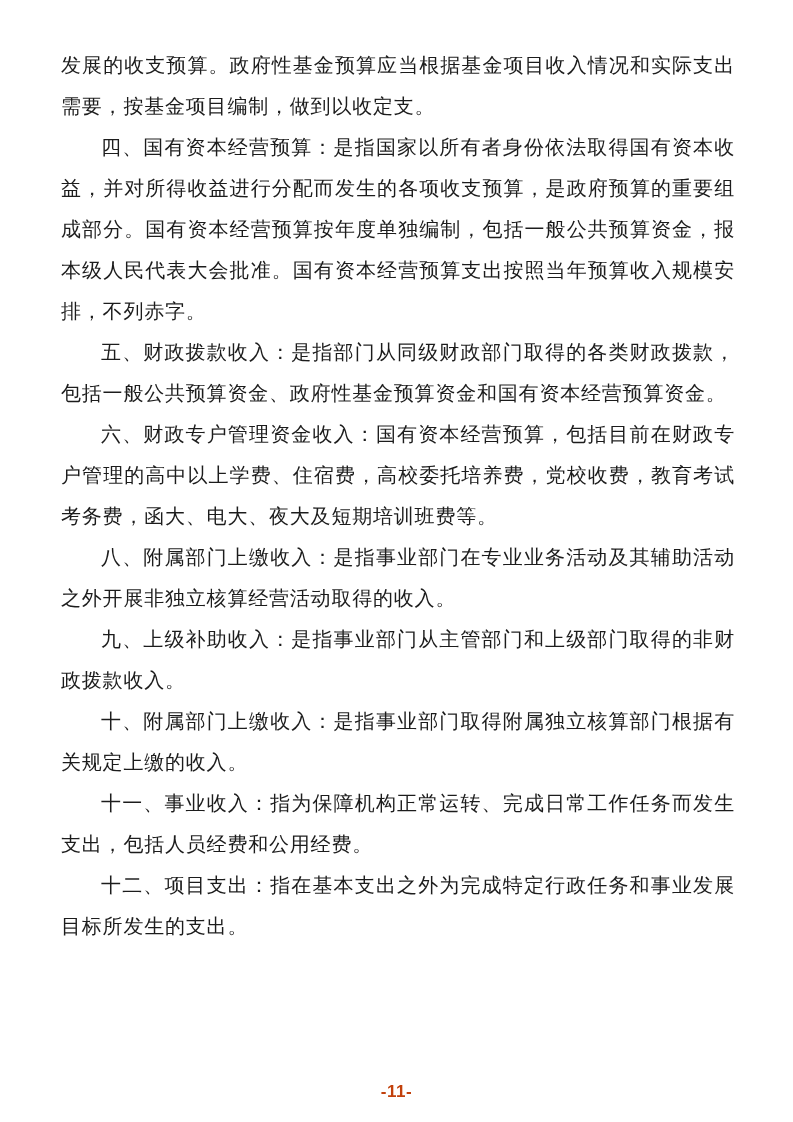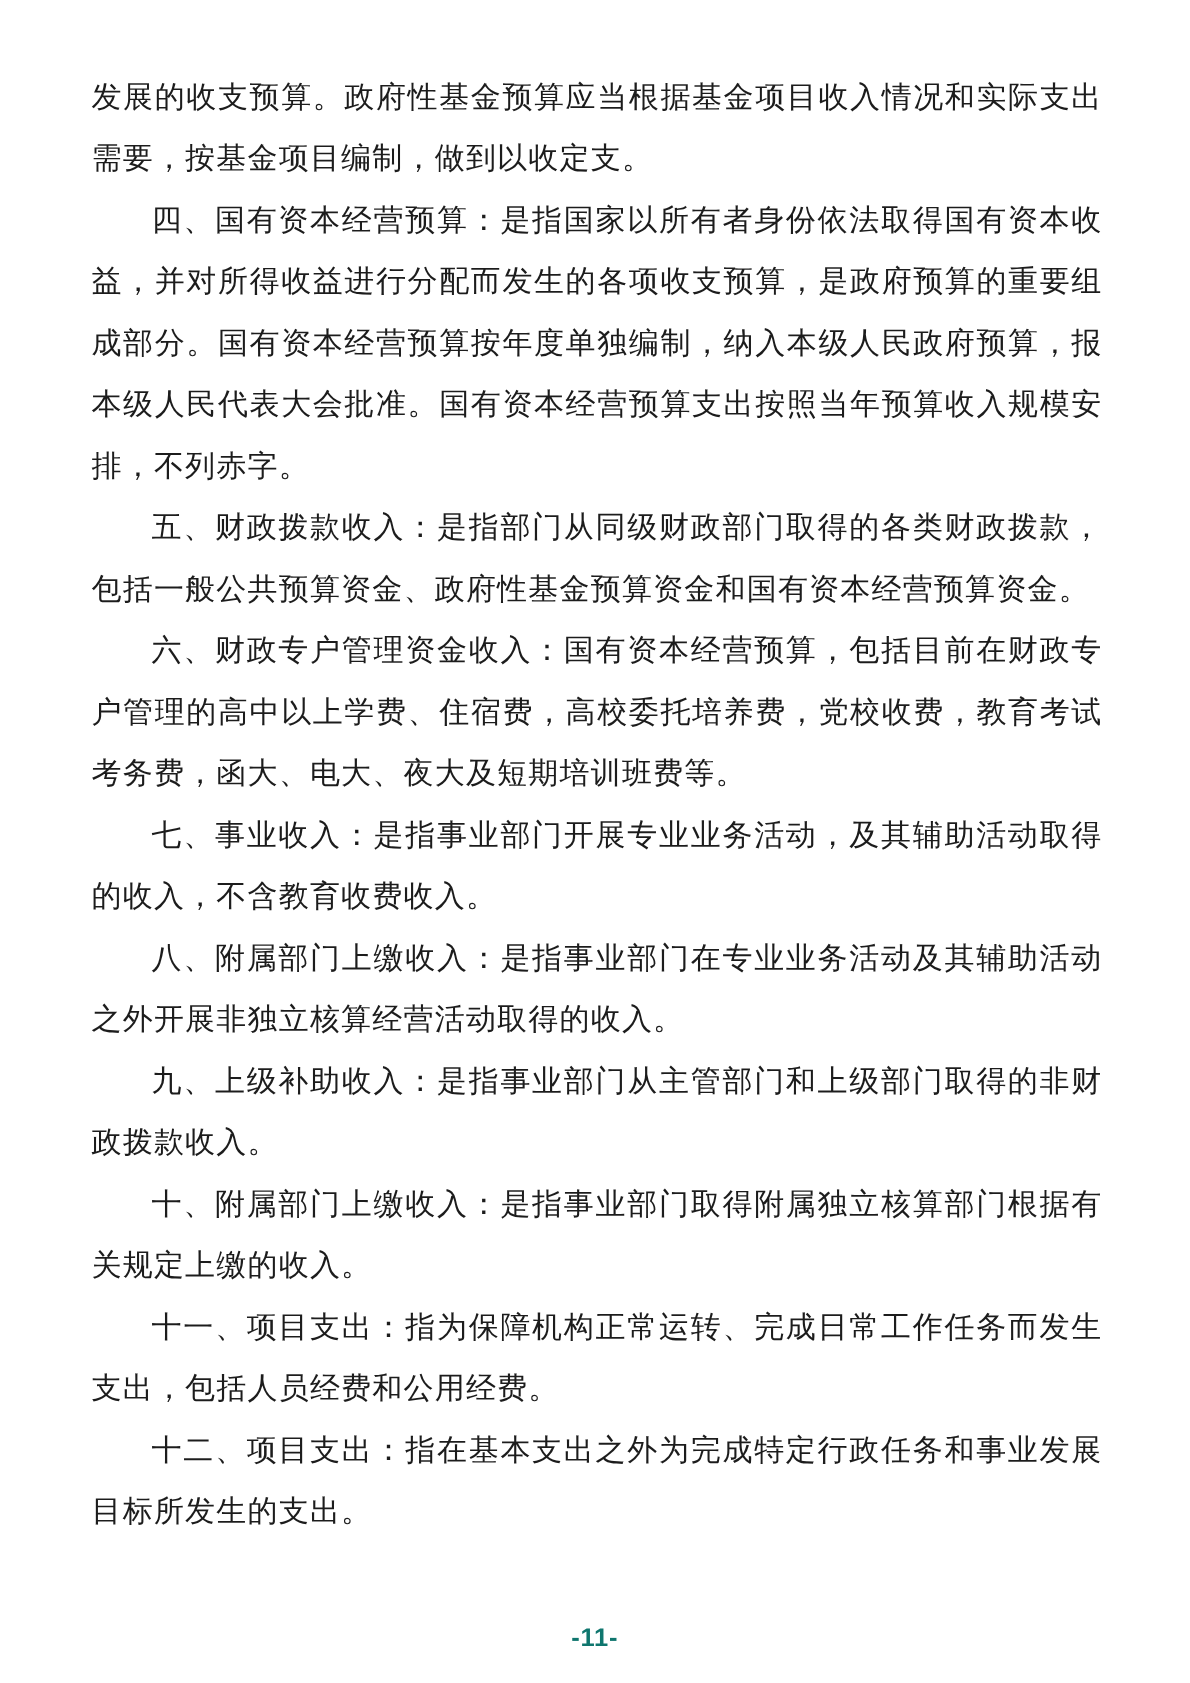--- a/index.html
+++ b/index.html
@@ -41,33 +41,32 @@
   .footer {
     position: absolute;
     left: 0;
     right: 0;
     top: 1082px;
     text-align: center;
     font-family: "Liberation Sans", sans-serif;
     font-weight: bold;
     font-size: 17px;
     letter-spacing: 0.5px;
-    color: #0f766e;
+    color: #c2410c;
   }
 </style>
 </head>
 <body>
 
 <div class="page">
   <div class="content">
     <p class="continuation">发展的收支预算。政府性基金预算应当根据基金项目收入情况和实际支出需要，按基金项目编制，做到以收定支。</p>
-    <p>四、国有资本经营预算：是指国家以所有者身份依法取得国有资本收益，并对所得收益进行分配而发生的各项收支预算，是政府预算的重要组成部分。国有资本经营预算按年度单独编制，纳入本级人民政府预算，报本级人民代表大会批准。国有资本经营预算支出按照当年预算收入规模安排，不列赤字。</p>
+    <p>四、国有资本经营预算：是指国家以所有者身份依法取得国有资本收益，并对所得收益进行分配而发生的各项收支预算，是政府预算的重要组成部分。国有资本经营预算按年度单独编制，包括一般公共预算资金，报本级人民代表大会批准。国有资本经营预算支出按照当年预算收入规模安排，不列赤字。</p>
     <p>五、财政拨款收入：是指部门从同级财政部门取得的各类财政拨款，包括一般公共预算资金、政府性基金预算资金和国有资本经营预算资金。</p>
     <p>六、财政专户管理资金收入：国有资本经营预算，包括目前在财政专户管理的高中以上学费、住宿费，高校委托培养费，党校收费，教育考试考务费，函大、电大、夜大及短期培训班费等。</p>
-    <p>七、事业收入：是指事业部门开展专业业务活动，及其辅助活动取得的收入，不含教育收费收入。</p>
     <p>八、附属部门上缴收入：是指事业部门在专业业务活动及其辅助活动之外开展非独立核算经营活动取得的收入。</p>
     <p>九、上级补助收入：是指事业部门从主管部门和上级部门取得的非财政拨款收入。</p>
     <p>十、附属部门上缴收入：是指事业部门取得附属独立核算部门根据有关规定上缴的收入。</p>
-    <p>十一、项目支出：指为保障机构正常运转、完成日常工作任务而发生支出，包括人员经费和公用经费。</p>
+    <p>十一、事业收入：指为保障机构正常运转、完成日常工作任务而发生支出，包括人员经费和公用经费。</p>
     <p>十二、项目支出：指在基本支出之外为完成特定行政任务和事业发展目标所发生的支出。</p>
   </div>
   <div class="footer">-11-</div>
 </div>
 
 </body></html>

